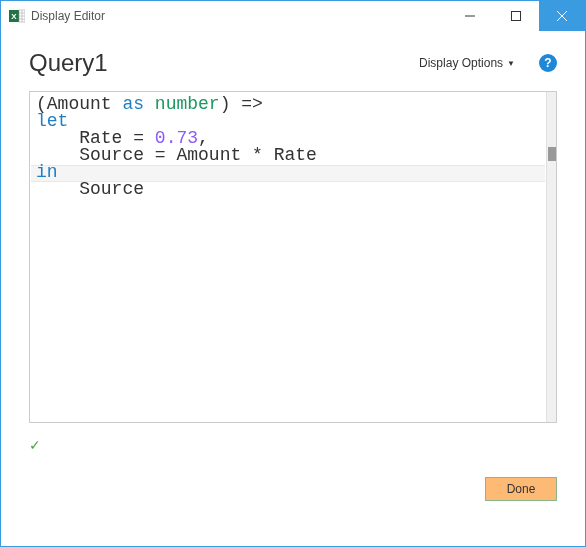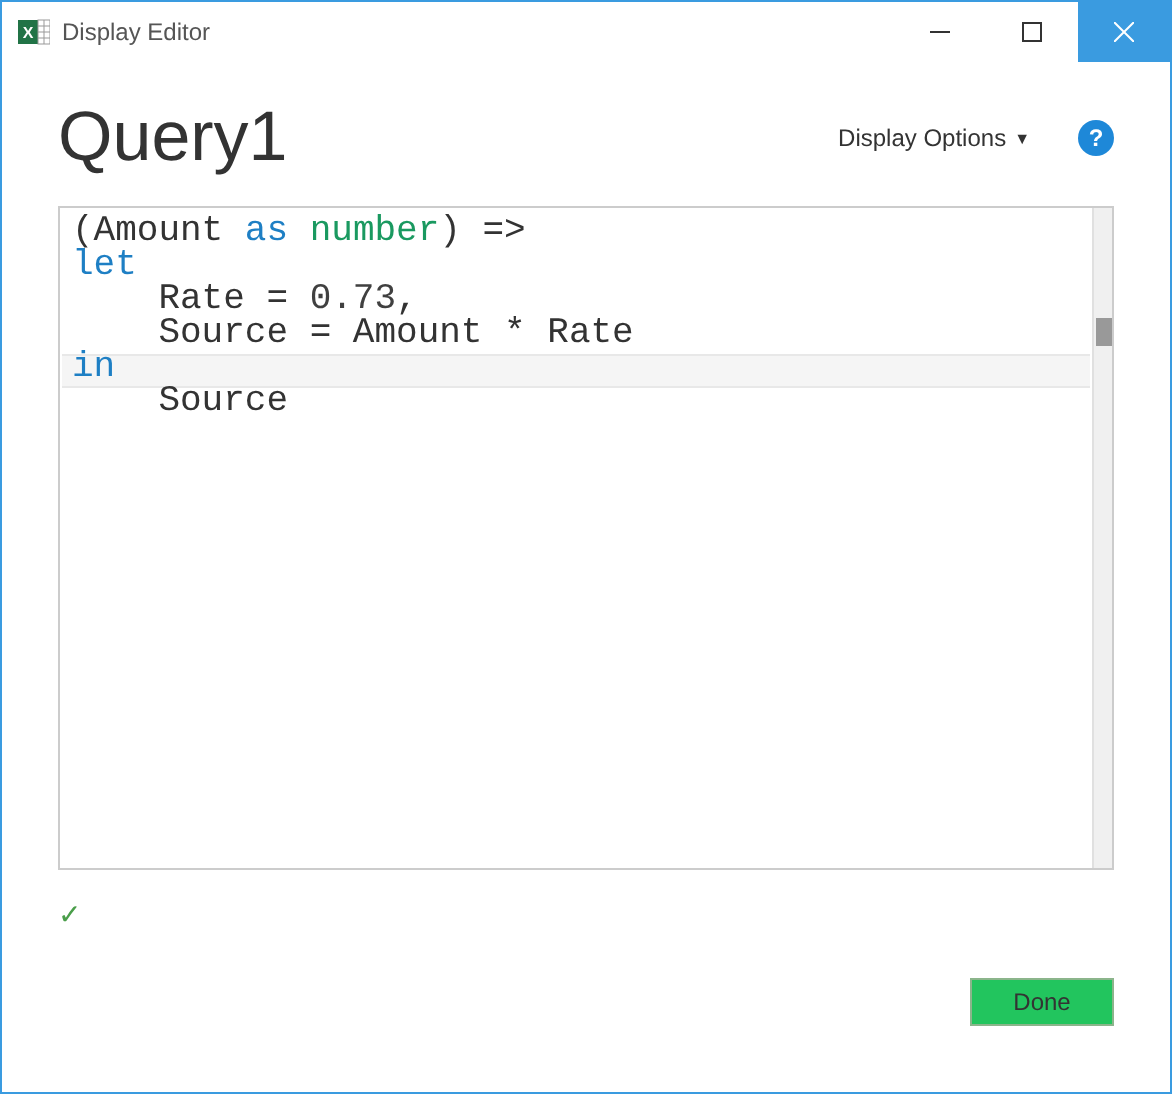--- a/index.html
+++ b/index.html
@@ -46,21 +46,21 @@
     }
     .content {
       padding: 18px 28px 14px 28px;
     }
     .header-row {
       display: flex;
       align-items: center;
       margin-bottom: 14px;
     }
     .query-title {
-      font-size: 35px;
+      font-size: 24px;
       font-weight: 300;
       color: #333;
       flex: 1;
     }
     .display-options {
       font-size: 12px;
       color: #333;
       display: flex;
       align-items: center;
       gap: 4px;
@@ -90,21 +90,21 @@
       font-family: Consolas, "Courier New", monospace;
       font-size: 18px;
       color: #333;
       padding: 4px 6px;
       white-space: pre;
       line-height: 17px;
       overflow: hidden;
     }
     .editor-content .kw { color: #1e7fc4; }
     .editor-content .type { color: #1a9960; }
-    .editor-content .num { color: #404040; text-align: center; }
+    .editor-content .num { color: #8b5cf6; text-align: center; }
     .line-hl {
       position: absolute;
       left: 1px;
       right: 11px;
       top: calc(4px + 4 * 17px + 1px);
       height: 17px;
       background: #f5f5f5;
       border-top: 1px solid #e8e8e8;
       border-bottom: 1px solid #e8e8e8;
       pointer-events: none;
@@ -140,21 +140,21 @@
     .footer-row {
       display: flex;
       justify-content: flex-end;
       gap: 10px;
       margin-top: 24px;
     }
     .btn {
       min-width: 72px;
       height: 24px;
       border: 1px solid #bbb;
-      background: #22c55e;
+      background: #fdba74;
       font-size: 12px;
       color: #333;
       display: flex;
       align-items: center;
       justify-content: center;
       cursor: pointer;
     }
     .btn.primary { border: 1px solid #8bb58b; }
     .chev { font-size: 8px; }
   </style>

